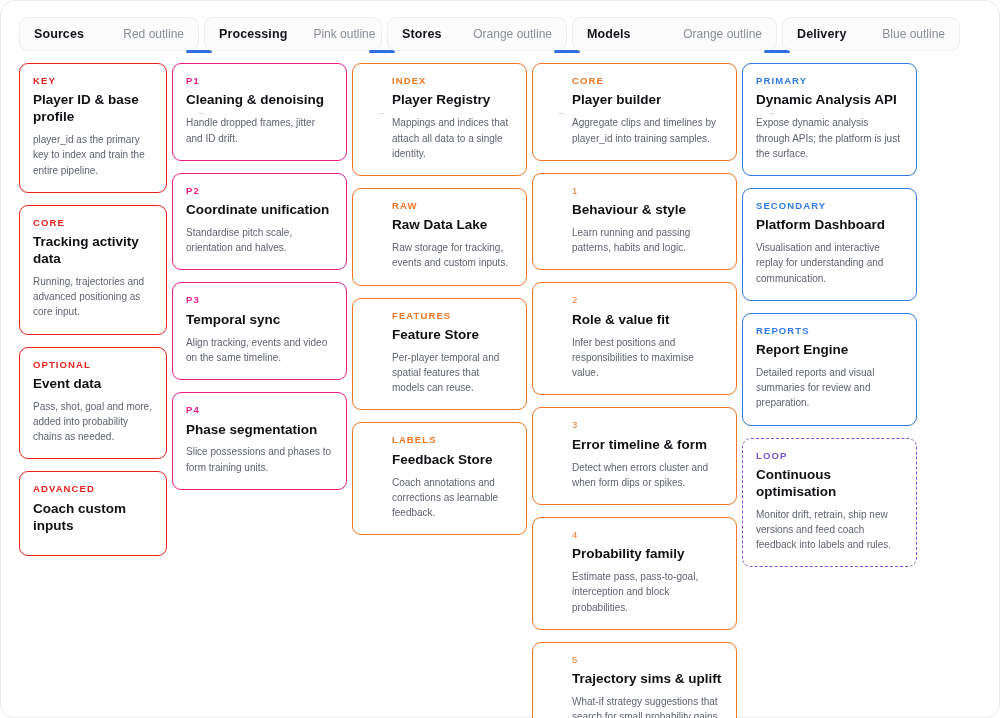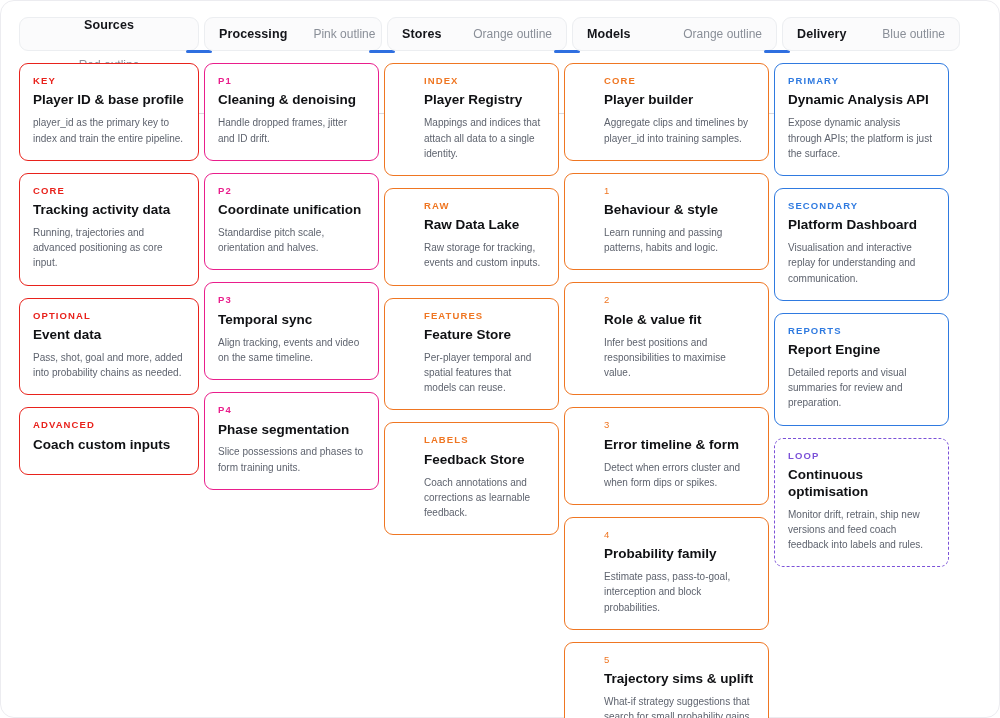--- a/index.html
+++ b/index.html
@@ -75,21 +75,21 @@
     position: relative;
   }
 
   .column {
     display: flex;
     flex-direction: column;
     gap: 12px;
     position: relative;
   }
 
-  .col-0 { width: 180px; }
+  .col-0 { width: 148px; }
   .col-1 { width: 175px; }
   .col-2 { width: 175px; }
   .col-3 { width: 205px; }
   .col-4 { width: 175px; }
 
   
   .connector {
     position: absolute;
     height: 1px;
     background: #d8d9de;
@@ -141,21 +141,21 @@
   .accent-blue   .kicker { color: #2f7ae0; }
   .accent-purple { border-color: #7b51d8; border-style: dashed; border-width: 1.6px; }
   .accent-purple .kicker { color: #7b51d8; }
 </style>
 </head>
 <body>
 
 <div id="board">
 
   <div class="tab-row">
-      <div class="tab-pill" style="width: 180px; flex-direction: column;">
+      <div class="tab-pill" style="width: 180px;">
         <span class="tab-label">Sources</span>
         <span class="tab-hint">Red outline</span>
         <span class="tab-underline"></span>
       </div>
       <div class="tab-pill" style="width: 178px;">
         <span class="tab-label">Processing</span>
         <span class="tab-hint">Pink outline</span>
         <span class="tab-underline"></span>
       </div>
       <div class="tab-pill" style="width: 180px;">

